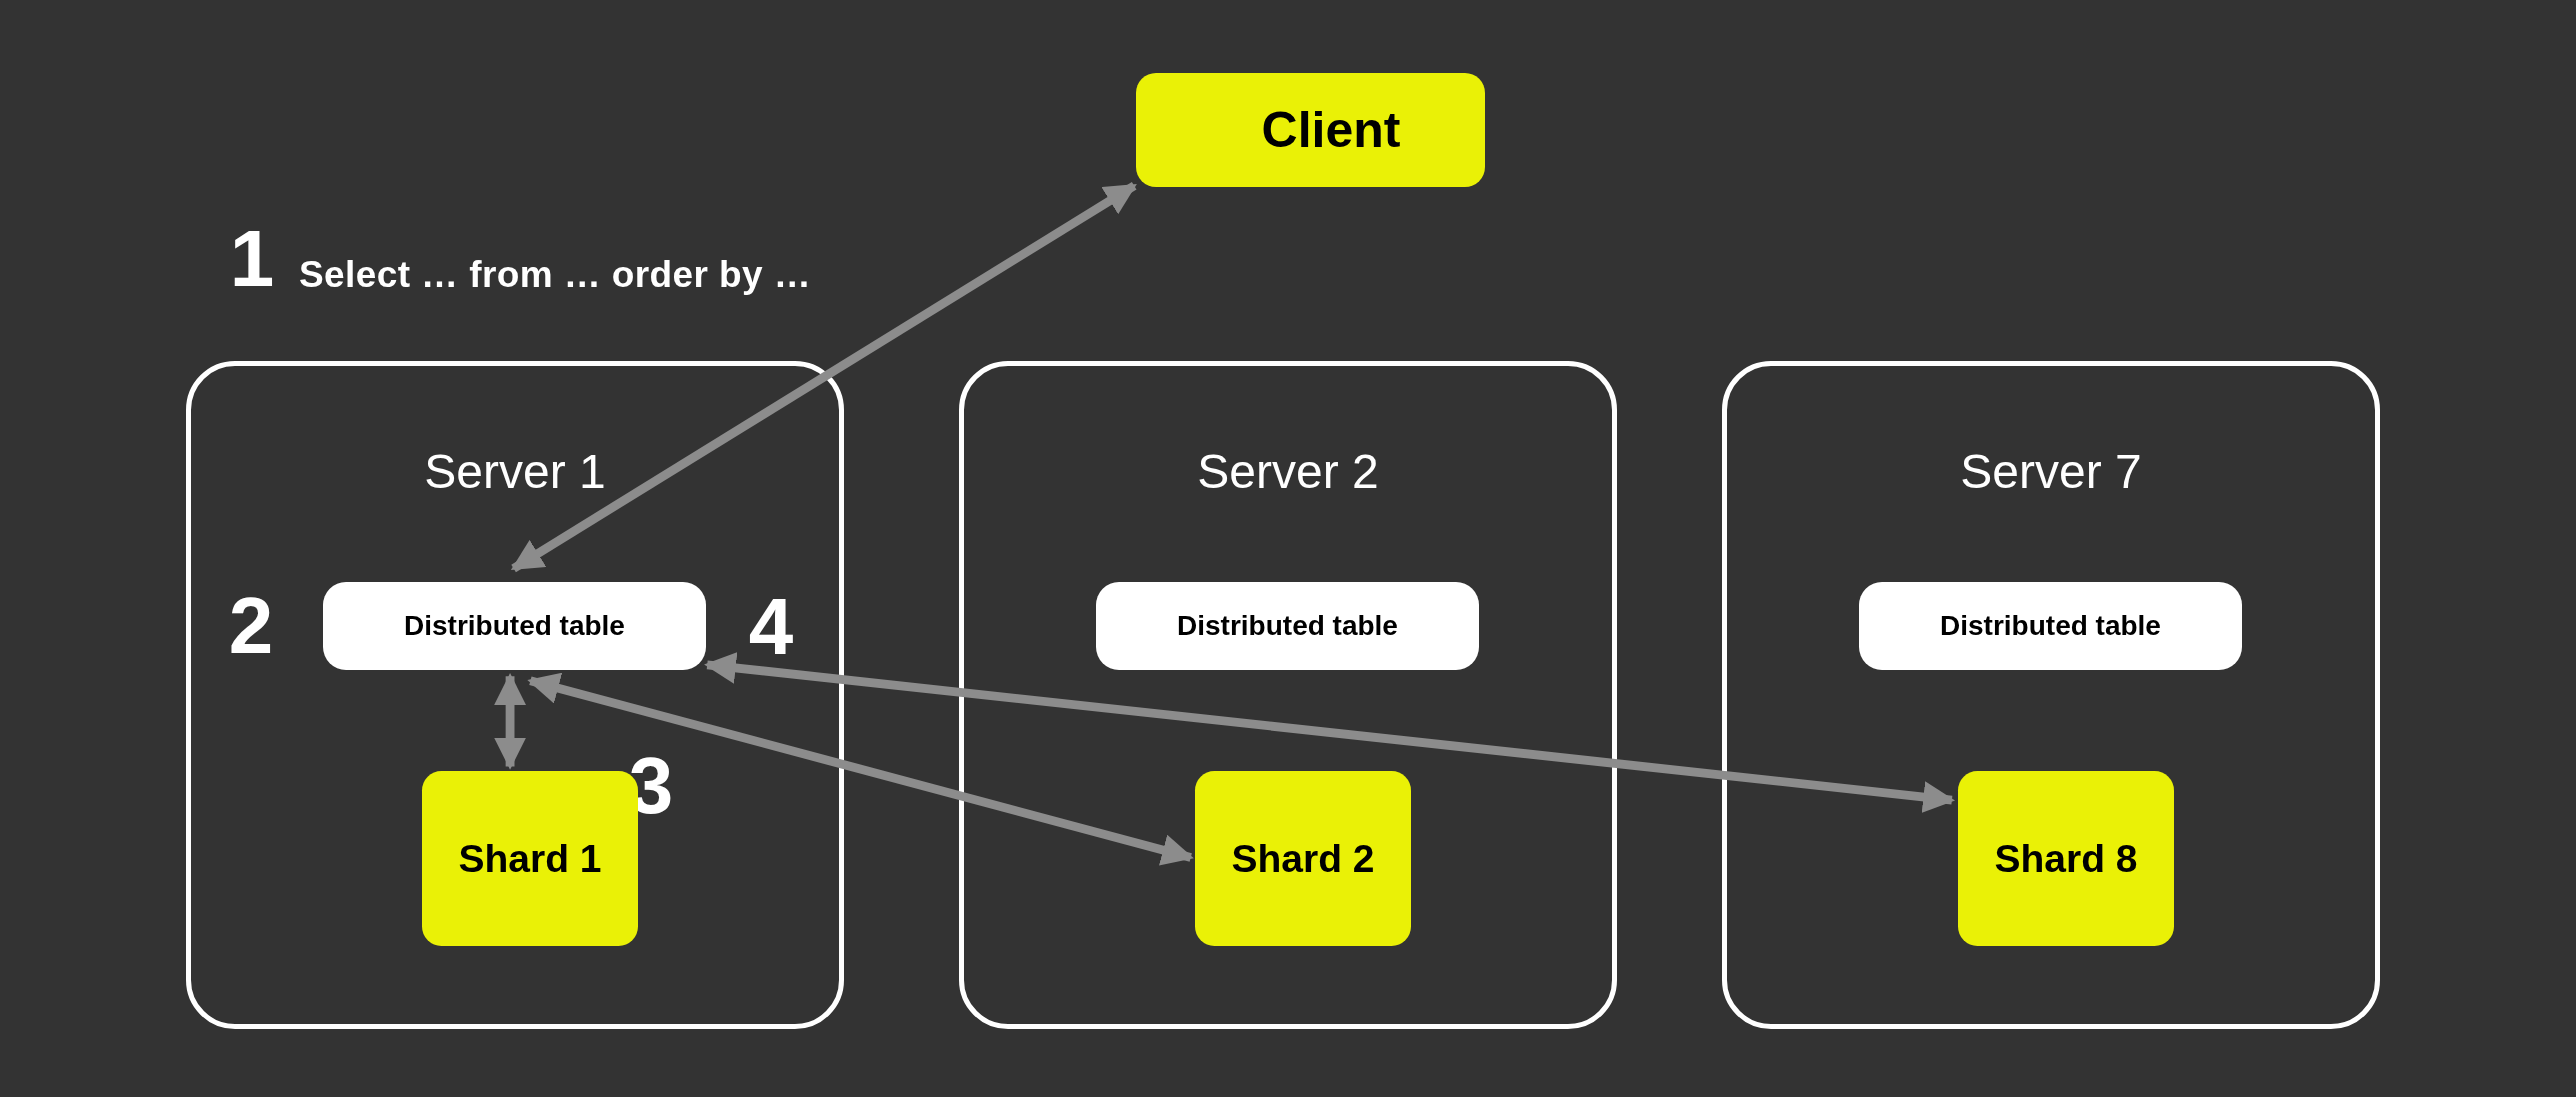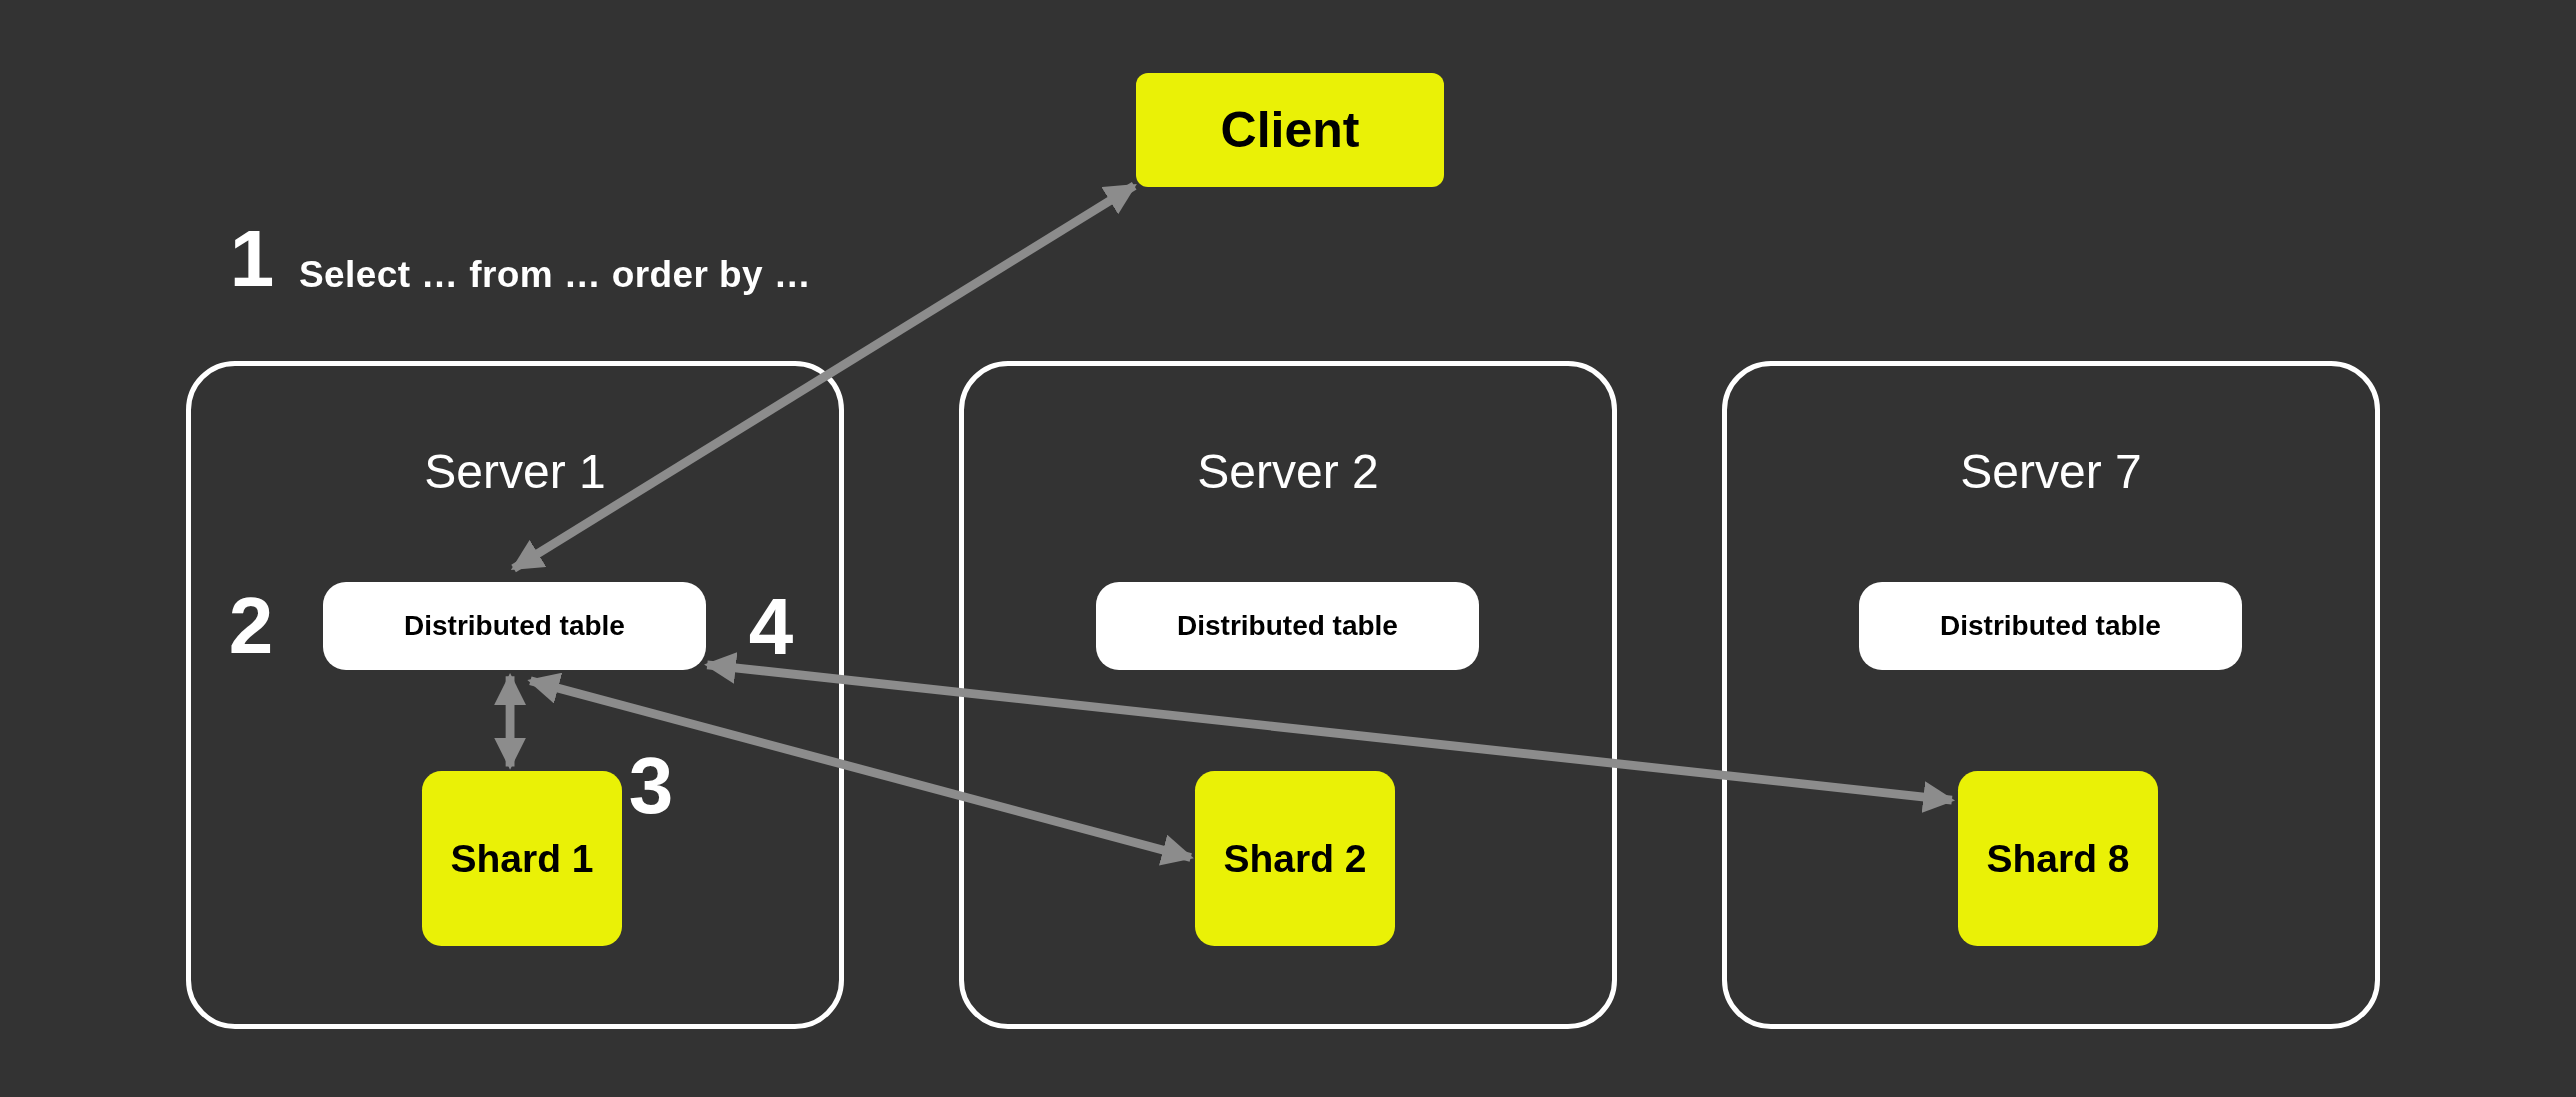--- a/index.html
+++ b/index.html
@@ -13,23 +13,23 @@
   }
   html,body{margin:0;padding:0;background:var(--background);}
   #canvas{
     position:relative;width:2576px;height:1098px;
     background:var(--background);overflow:hidden;
     font-family:"Liberation Sans",sans-serif;
   }
   
   .client-node{
     position:absolute;left:1136px;top:73px;width:308px;height:114px;
-    background:var(--accent-yellow);border-radius:12px;
+    background:var(--accent-yellow);border-radius:20px;
     display:flex;align-items:center;justify-content:center;
-    color:var(--text-dark);font-size:50px;font-weight:bold;
+    color:var(--text-dark);font-size:50px;font-weight:bold;padding-left:41px;
   }
   
   .step-num{
     position:absolute;width:88px;text-align:center;
     color:var(--text-light);font-size:80px;line-height:85px;font-weight:bold;
   }
   #step1-num{left:208px;top:216px;}
   #step2-num{left:207px;top:583px;}
   #step3-num{left:607px;top:743px;}
   #step4-num{left:727px;top:584px;}
@@ -50,21 +50,21 @@
     position:absolute;left:0;right:0;top:58px;text-align:center;
     color:var(--text-light);font-size:48px;font-weight:500;margin-top:20px;
   }
   .table-node{
     position:absolute;left:132px;top:216px;width:383px;height:88px;
     background:var(--node-white);border-radius:23px;
     display:flex;align-items:center;justify-content:center;
     color:var(--text-dark);font-size:28px;font-weight:bold;white-space:nowrap;
   }
   .shard-node{
-    position:absolute;left:231px;top:405px;width:200px;height:175px;
+    position:absolute;left:231px;top:405px;width:216px;height:175px;
     background:var(--accent-yellow);border-radius:19.4px;
     display:flex;align-items:center;justify-content:center;
     color:var(--text-dark);font-size:39px;font-weight:bold;white-space:nowrap;
   }
   
   #arrows{
     position:absolute;left:0;top:0;width:2576px;height:1098px;
     pointer-events:none;
   }
   #arrows line{

